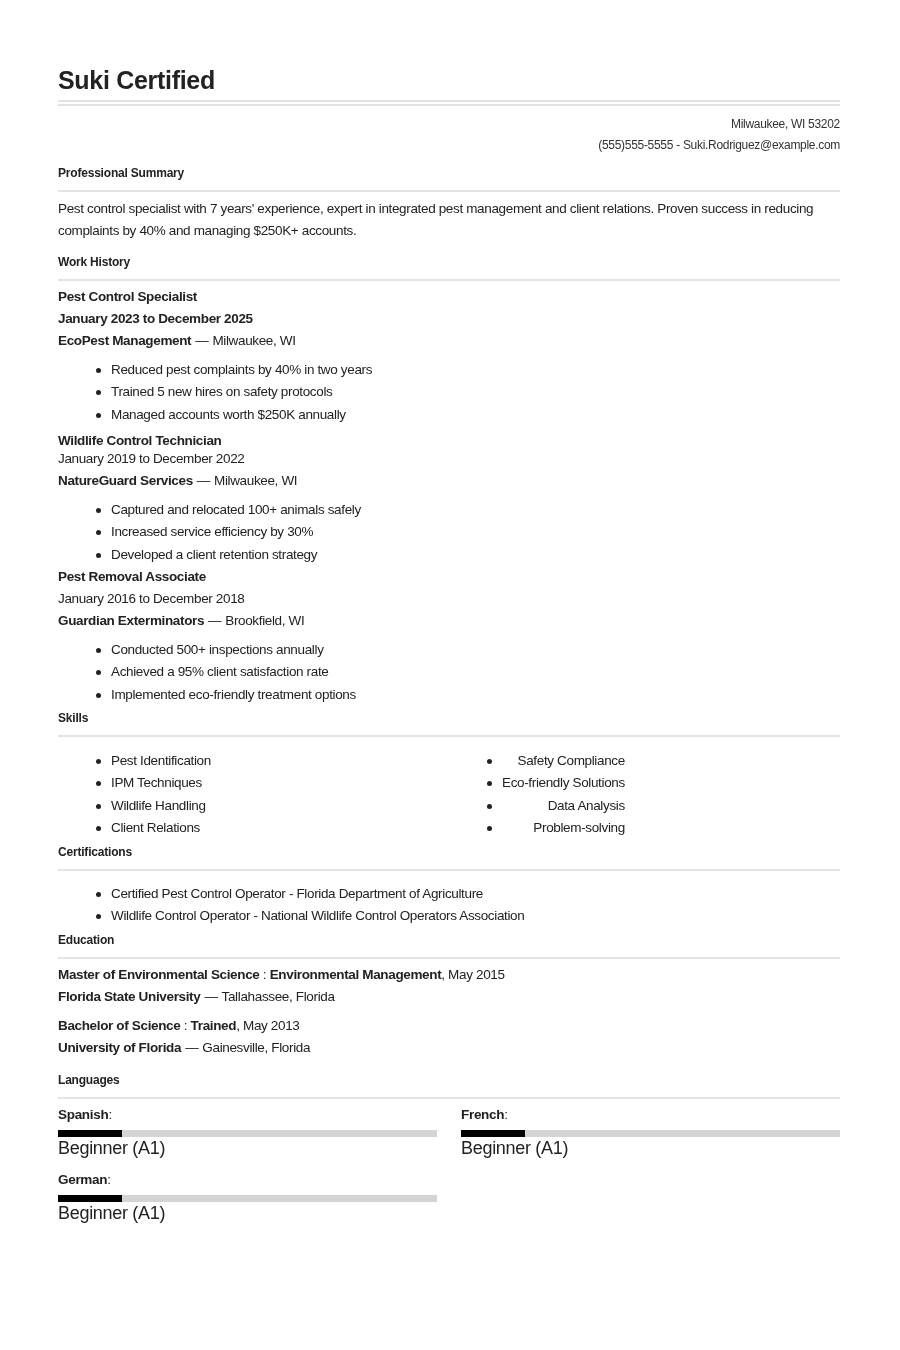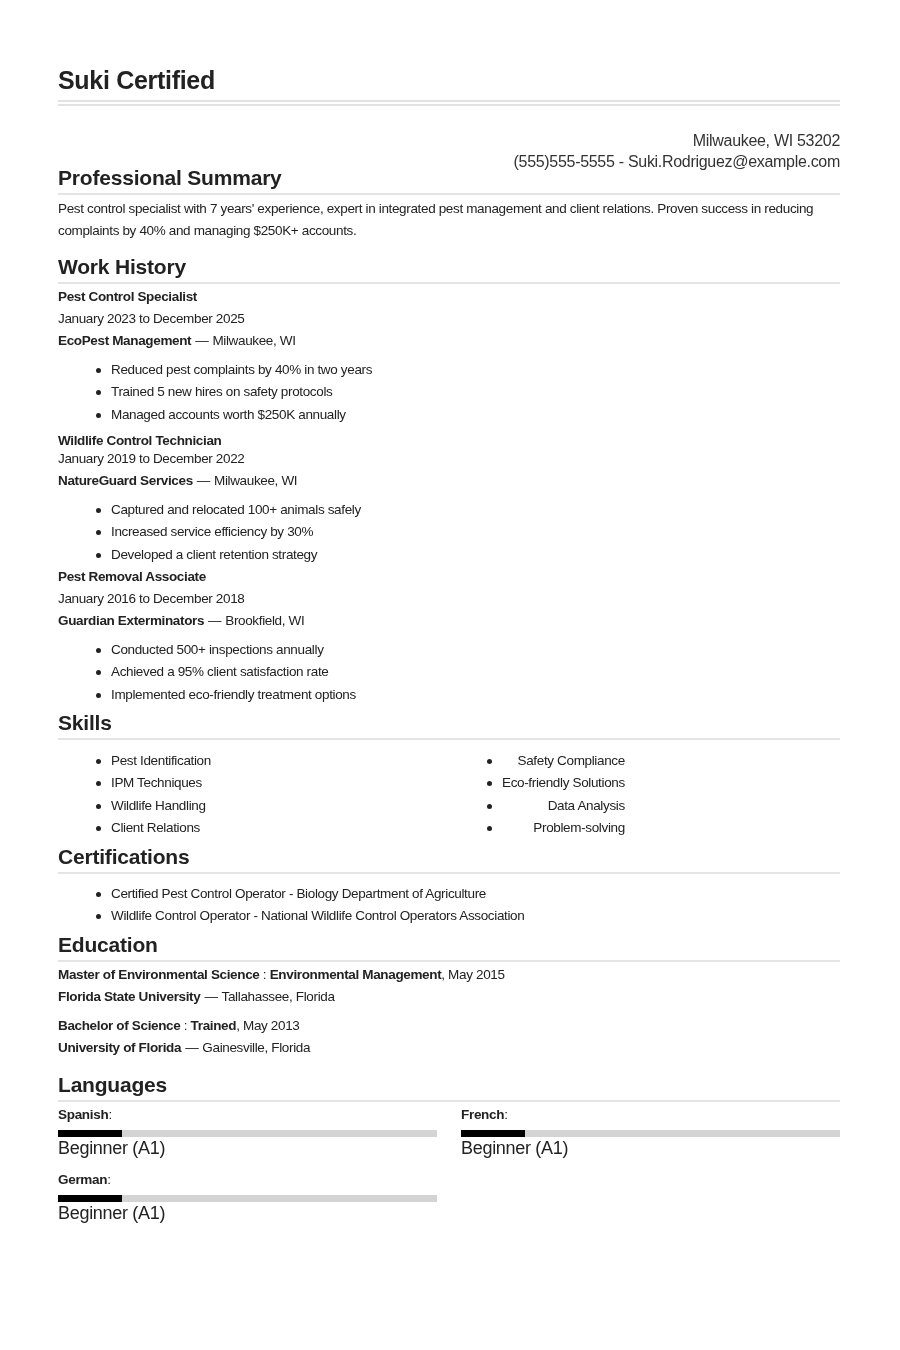--- a/index.html
+++ b/index.html
@@ -7,26 +7,26 @@
     width: 900px; height: 1350px; position: relative; overflow: hidden;
     font-family: "Liberation Sans", sans-serif; color: #222222;
   }
   .page { position: absolute; left: 58px; top: 0; width: 782px; }
   .name {
     position: absolute; top: 66px; left: 0;
     font-size: 25px; font-weight: bold; color: #222; letter-spacing: -0.3px;
   }
   .name-rule-1 { position: absolute; top: 100px; left: 0; width: 782px; height: 2px; background: #e2e2e2; }
   .name-rule-2 { position: absolute; top: 104px; left: 0; width: 782px; height: 2px; background: #e2e2e2; }
-  .contact { position: absolute; right: 0; top: 114px; text-align: right; font-size: 16px; line-height: 21px; color: #333; letter-spacing: -0.3px; margin-top: 16px; }
+  .contact { position: absolute; right: 0; top: 114px; text-align: right; font-size: 12px; line-height: 21px; color: #333; letter-spacing: -0.3px; }
 
   .section-title {
     position: absolute; left: 0; width: 782px;
-    font-size: 21px; font-weight: bold; color: #222;
-    padding-bottom: 3px; border-bottom: 2px solid #e4e4e4; letter-spacing: -0.2px;
+    font-size: 12px; font-weight: bold; color: #222;
+    padding-bottom: 10px; border-bottom: 2px solid #e4e4e4; letter-spacing: -0.2px;
   }
   .para { position: absolute; left: 0; width: 760px; font-size: 13.5px; line-height: 22px; color: #222; letter-spacing: -0.35px; }
   .line { position: absolute; left: 0; font-size: 13.5px; line-height: 22px; color: #222; letter-spacing: -0.35px; white-space: nowrap; }
   .bold { font-weight: bold; }
   .dash { padding: 0 4px; }
   ul.bullets { position: absolute; margin: 7px; padding: 0; list-style: none; }
   ul.bullets li { position: relative; font-size: 13.5px; line-height: 22.3px; color: #222; padding-left: 46px; letter-spacing: -0.35px; white-space: nowrap; }
   ul.bullets li::before { content: ""; position: absolute; left: 31px; top: 9px; width: 5px; height: 5px; border-radius: 50%; background: #222; }
 
   .lang { position: absolute; width: 379px; }
@@ -48,21 +48,21 @@
     <div>Milwaukee, WI 53202</div>
     <div><span>(555)555-5555</span><span> - </span><span>Suki.Rodriguez@example.com</span></div>
   </div>
 
   <div class="section-title" style="top:166px;">Professional Summary</div>
   <div class="para" style="top:198px;">Pest control specialist with 7 years' experience, expert in integrated pest management and client relations. Proven success in reducing complaints by 40% and managing $250K+ accounts.</div>
 
   <div class="section-title" style="top:255px;">Work History</div>
 
   <div class="line bold" style="top:286px;">Pest Control Specialist</div>
-  <div class="line" style="top:308px;">January 2023 to December 2025</div>
+  <div class="line" style="top:308px;font-weight:bold;">January 2023 to December 2025</div>
   <div class="line" style="top:330px;"><span class="bold">EcoPest Management</span><span class="dash">—</span><span>Milwaukee, WI</span></div>
   <ul class="bullets" style="top:352px; left:0;">
     <li>Reduced pest complaints by 40% in two years</li>
     <li>Trained 5 new hires on safety protocols</li>
     <li>Managed accounts worth $250K annually</li>
   </ul>
 
   <div class="line bold" style="top:430px;">Wildlife Control Technician</div>
   <div class="line" style="top:448px;">January 2019 to December 2022</div>
   <div class="line" style="top:470px;"><span class="bold">NatureGuard Services</span><span class="dash">—</span><span>Milwaukee, WI</span></div>
@@ -90,21 +90,21 @@
   </ul>
   <ul class="bullets" style="top:743px; left:391px;text-align:right;">
     <li>Safety Compliance</li>
     <li>Eco-friendly Solutions</li>
     <li>Data Analysis</li>
     <li>Problem-solving</li>
   </ul>
 
   <div class="section-title" style="top:845px;">Certifications</div>
   <ul class="bullets" style="top:876px; left:0;">
-    <li>Certified Pest Control Operator - Biology Department of Agriculture</li>
+    <li>Certified Pest Control Operator - Florida Department of Agriculture</li>
     <li>Wildlife Control Operator - National Wildlife Control Operators Association</li>
   </ul>
 
   <div class="section-title" style="top:933px;">Education</div>
   <div class="line" style="top:964px;"><span class="bold">Master of Environmental Science</span><span> : </span><span class="bold">Environmental Management</span><span>, May 2015</span></div>
   <div class="line" style="top:986px;"><span class="bold">Florida State University</span><span class="dash">—</span><span>Tallahassee, Florida</span></div>
   <div class="line" style="top:1015px;"><span class="bold">Bachelor of Science</span><span> : </span><span class="bold">Trained</span><span>, May 2013</span></div>
   <div class="line" style="top:1037px;"><span class="bold">University of Florida</span><span class="dash">—</span><span>Gainesville, Florida</span></div>
 
   <div class="section-title" style="top:1073px;">Languages</div>

